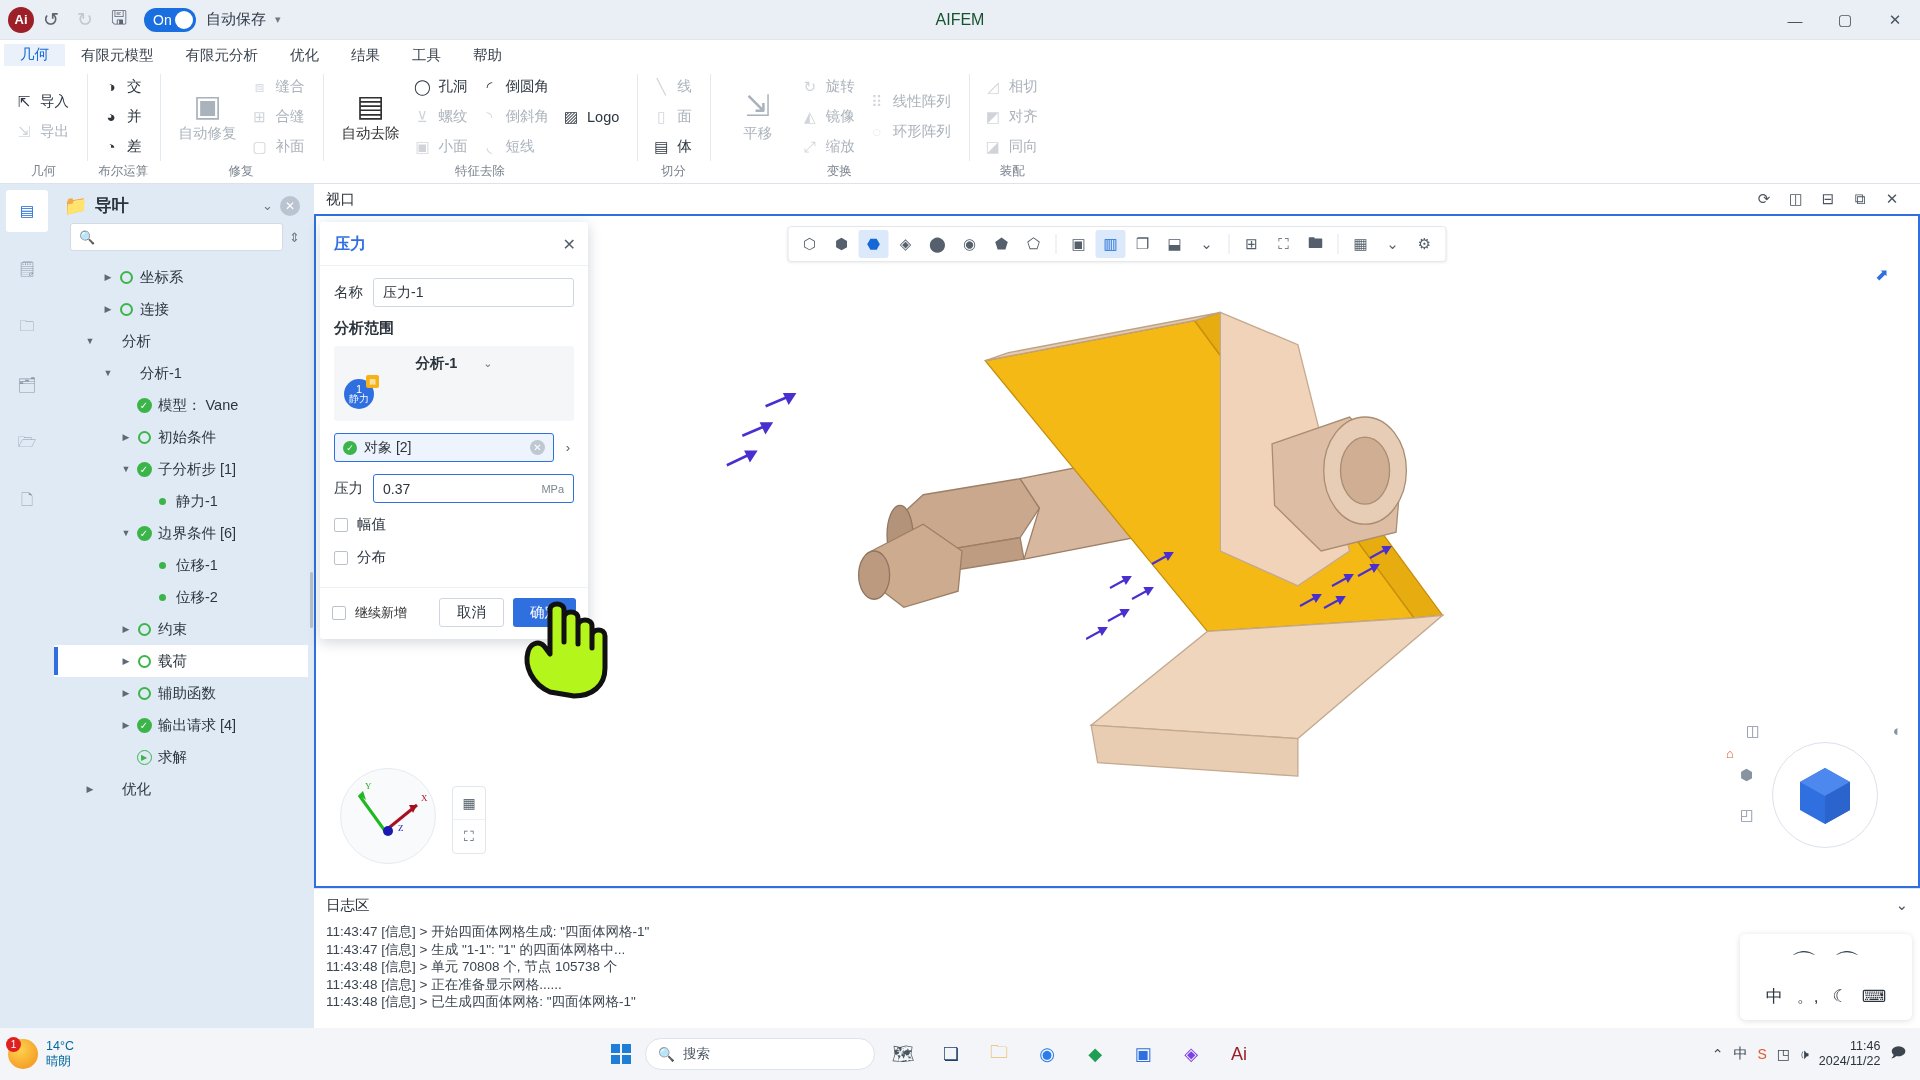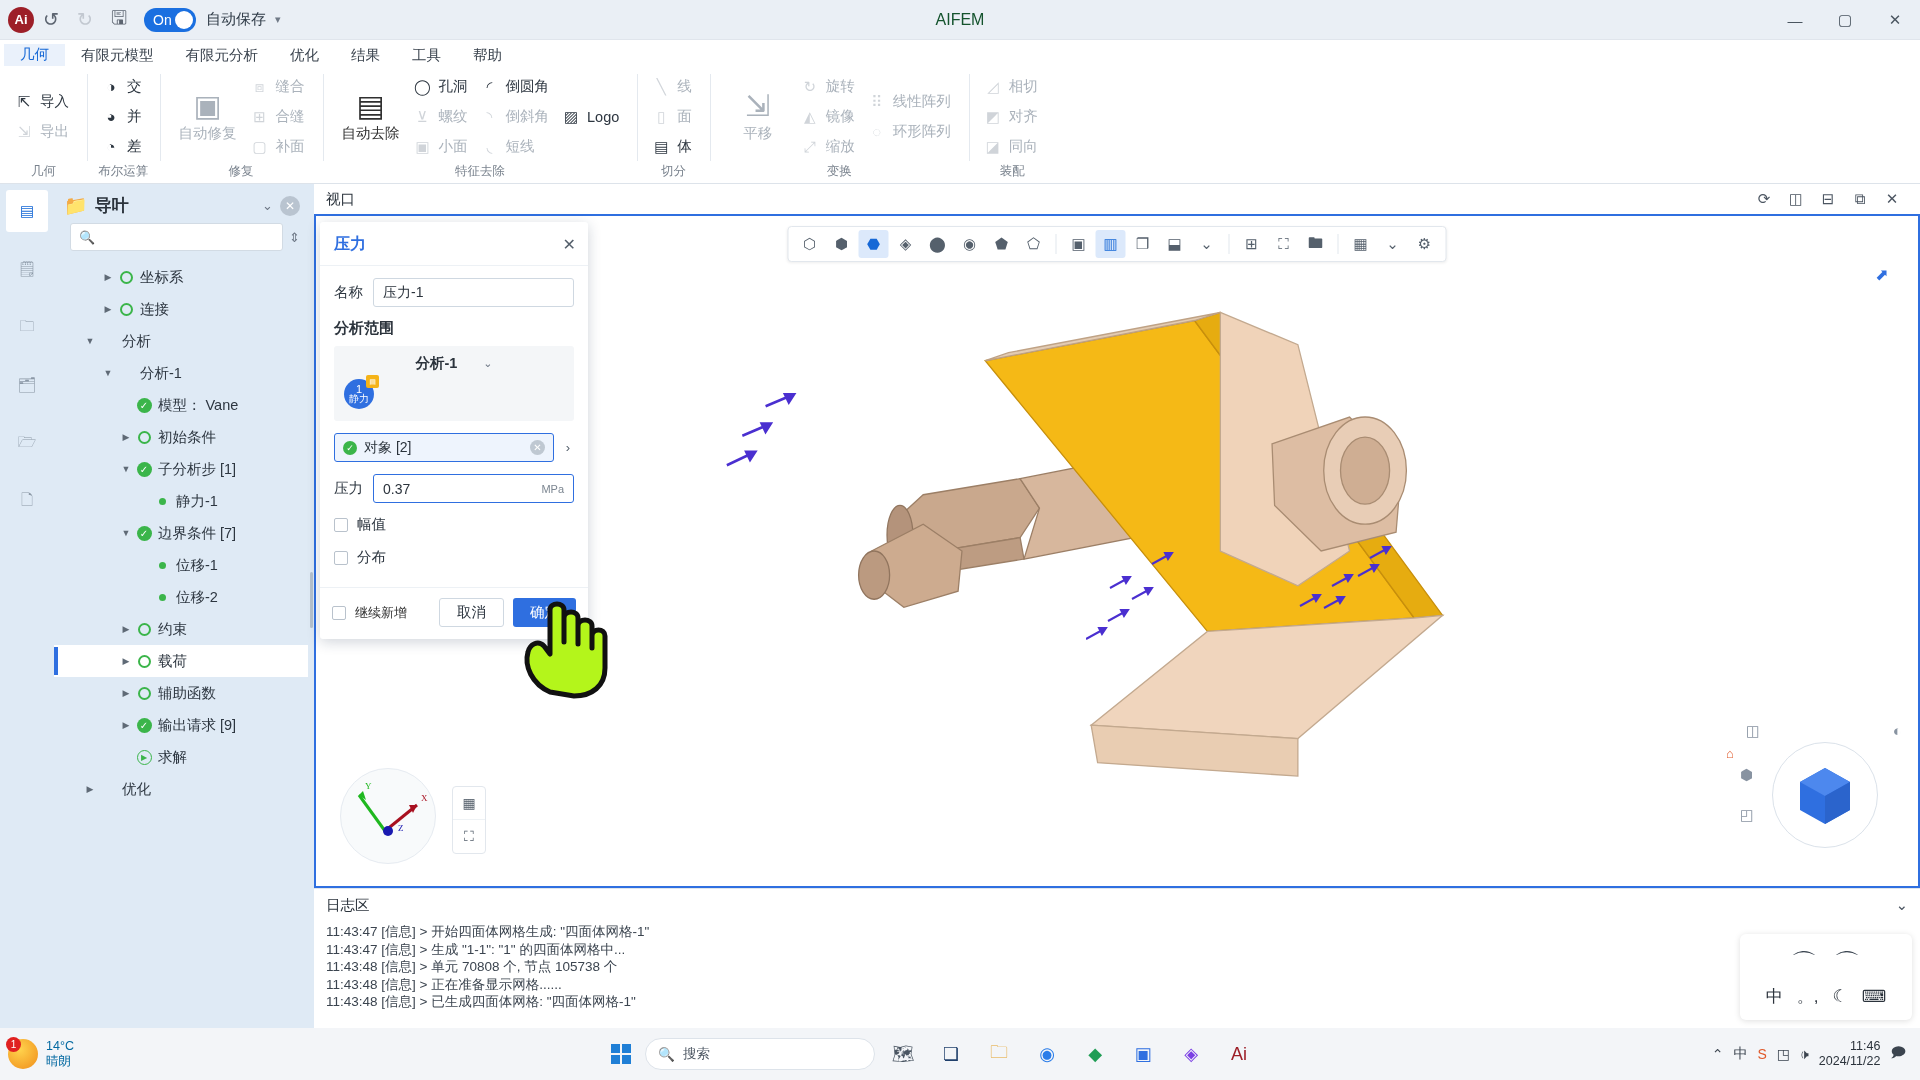--- a/index.html
+++ b/index.html
@@ -582,21 +582,21 @@
           <span class="tico">
             <span class="dotm"></span>
           </span>
           <span style="margin-left: 4px;">静力-1</span>
         </div>
         <div class="tnode" style="padding-left: 64px;">
           <span class="tw">▼</span>
           <span class="tico">
             <span class="chk">✓</span>
           </span>
-          <span style="margin-left: 4px;">边界条件 [7]</span>
+          <span style="margin-left: 4px;">边界条件 [6]</span>
         </div>
         <div class="tnode" style="padding-left: 82px;">
           <span class="tw"></span>
           <span class="tico">
             <span class="dotm"></span>
           </span>
           <span style="margin-left: 4px;">位移-1</span>
         </div>
         <div class="tnode" style="padding-left: 82px;">
           <span class="tw"></span>
@@ -624,21 +624,21 @@
           <span class="tico">
             <span class="ring"></span>
           </span>
           <span style="margin-left: 4px;">辅助函数</span>
         </div>
         <div class="tnode" style="padding-left: 64px;">
           <span class="tw">▶</span>
           <span class="tico">
             <span class="chk">✓</span>
           </span>
-          <span style="margin-left: 4px;">输出请求 [9]</span>
+          <span style="margin-left: 4px;">输出请求 [4]</span>
         </div>
         <div class="tnode" style="padding-left: 64px;">
           <span class="tw"></span>
           <span class="tico">
             <span class="playring">▶</span>
           </span>
           <span style="margin-left: 4px;">求解</span>
         </div>
         <div class="tnode" style="padding-left: 28px;">
           <span class="tw">▶</span>

